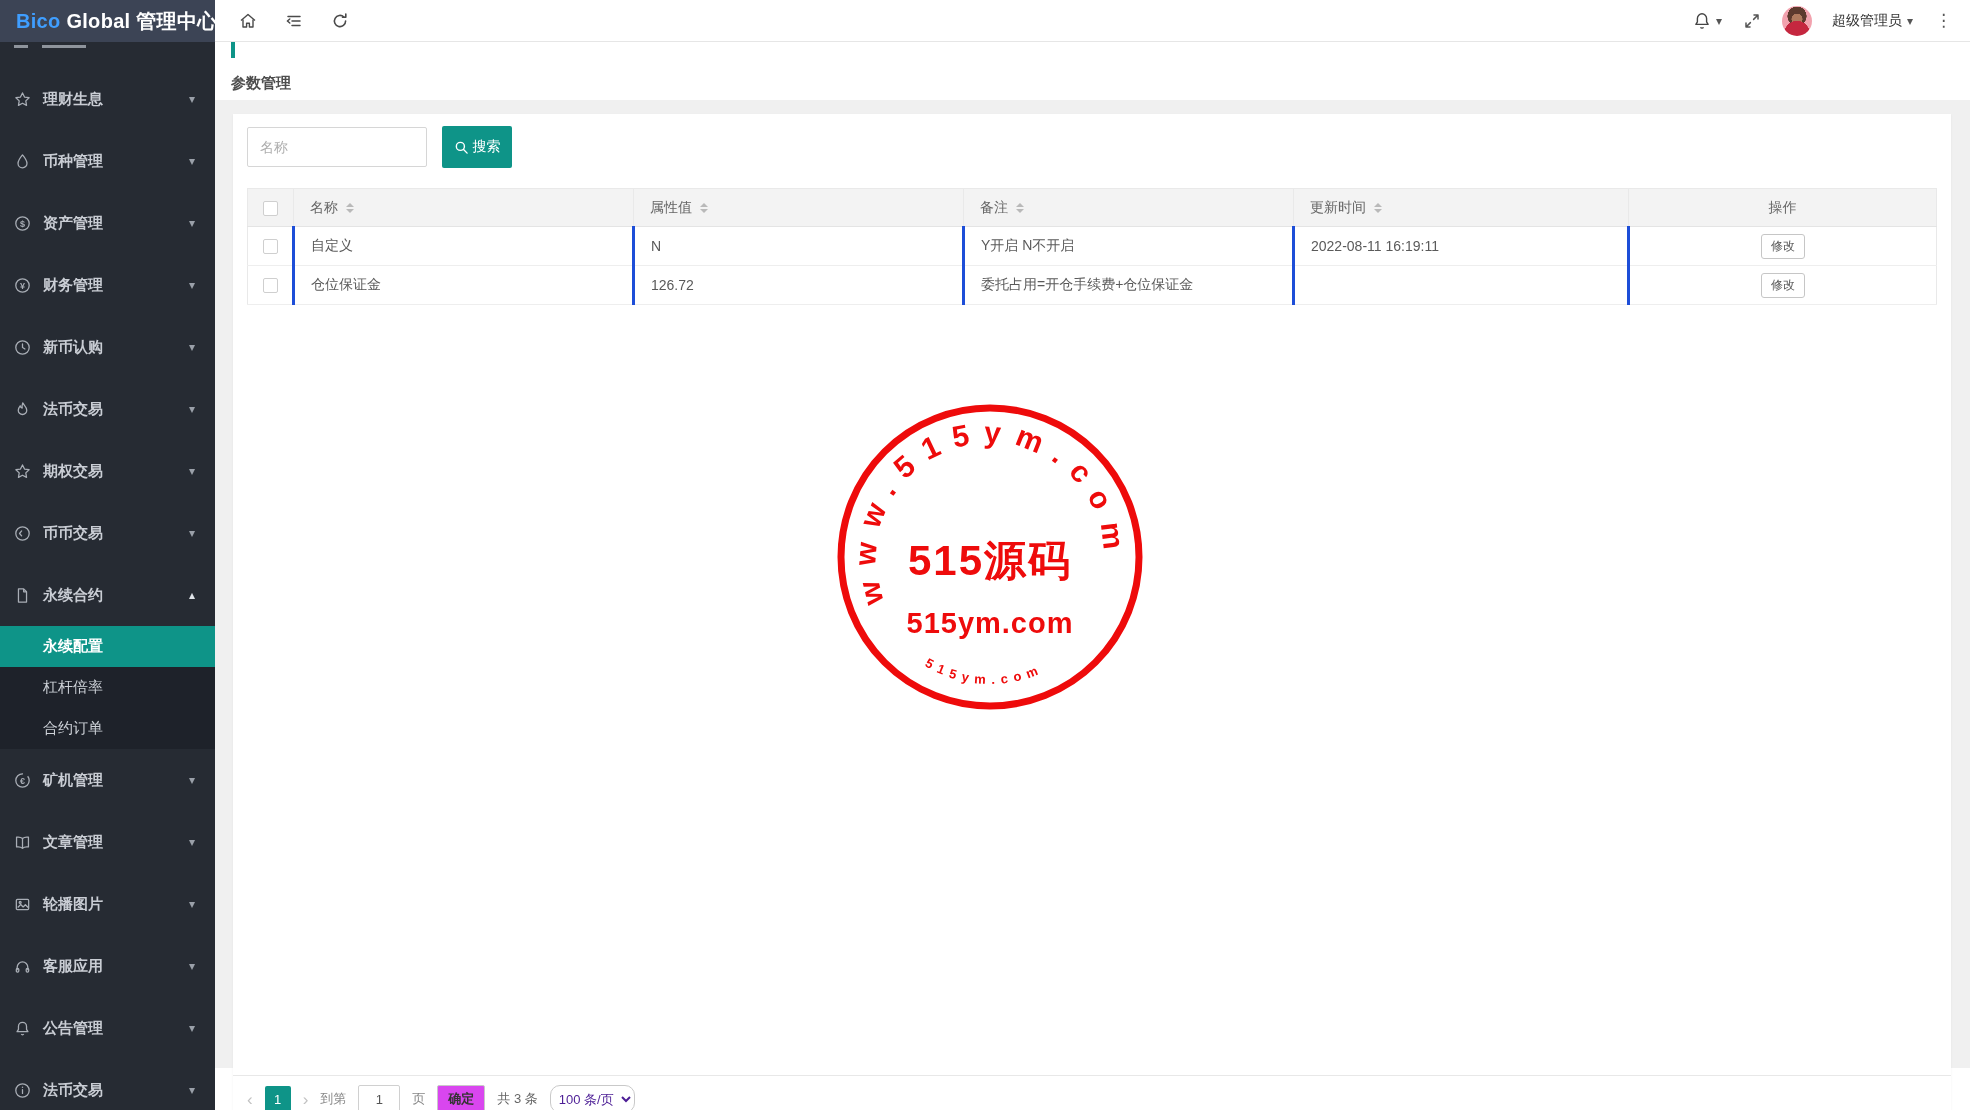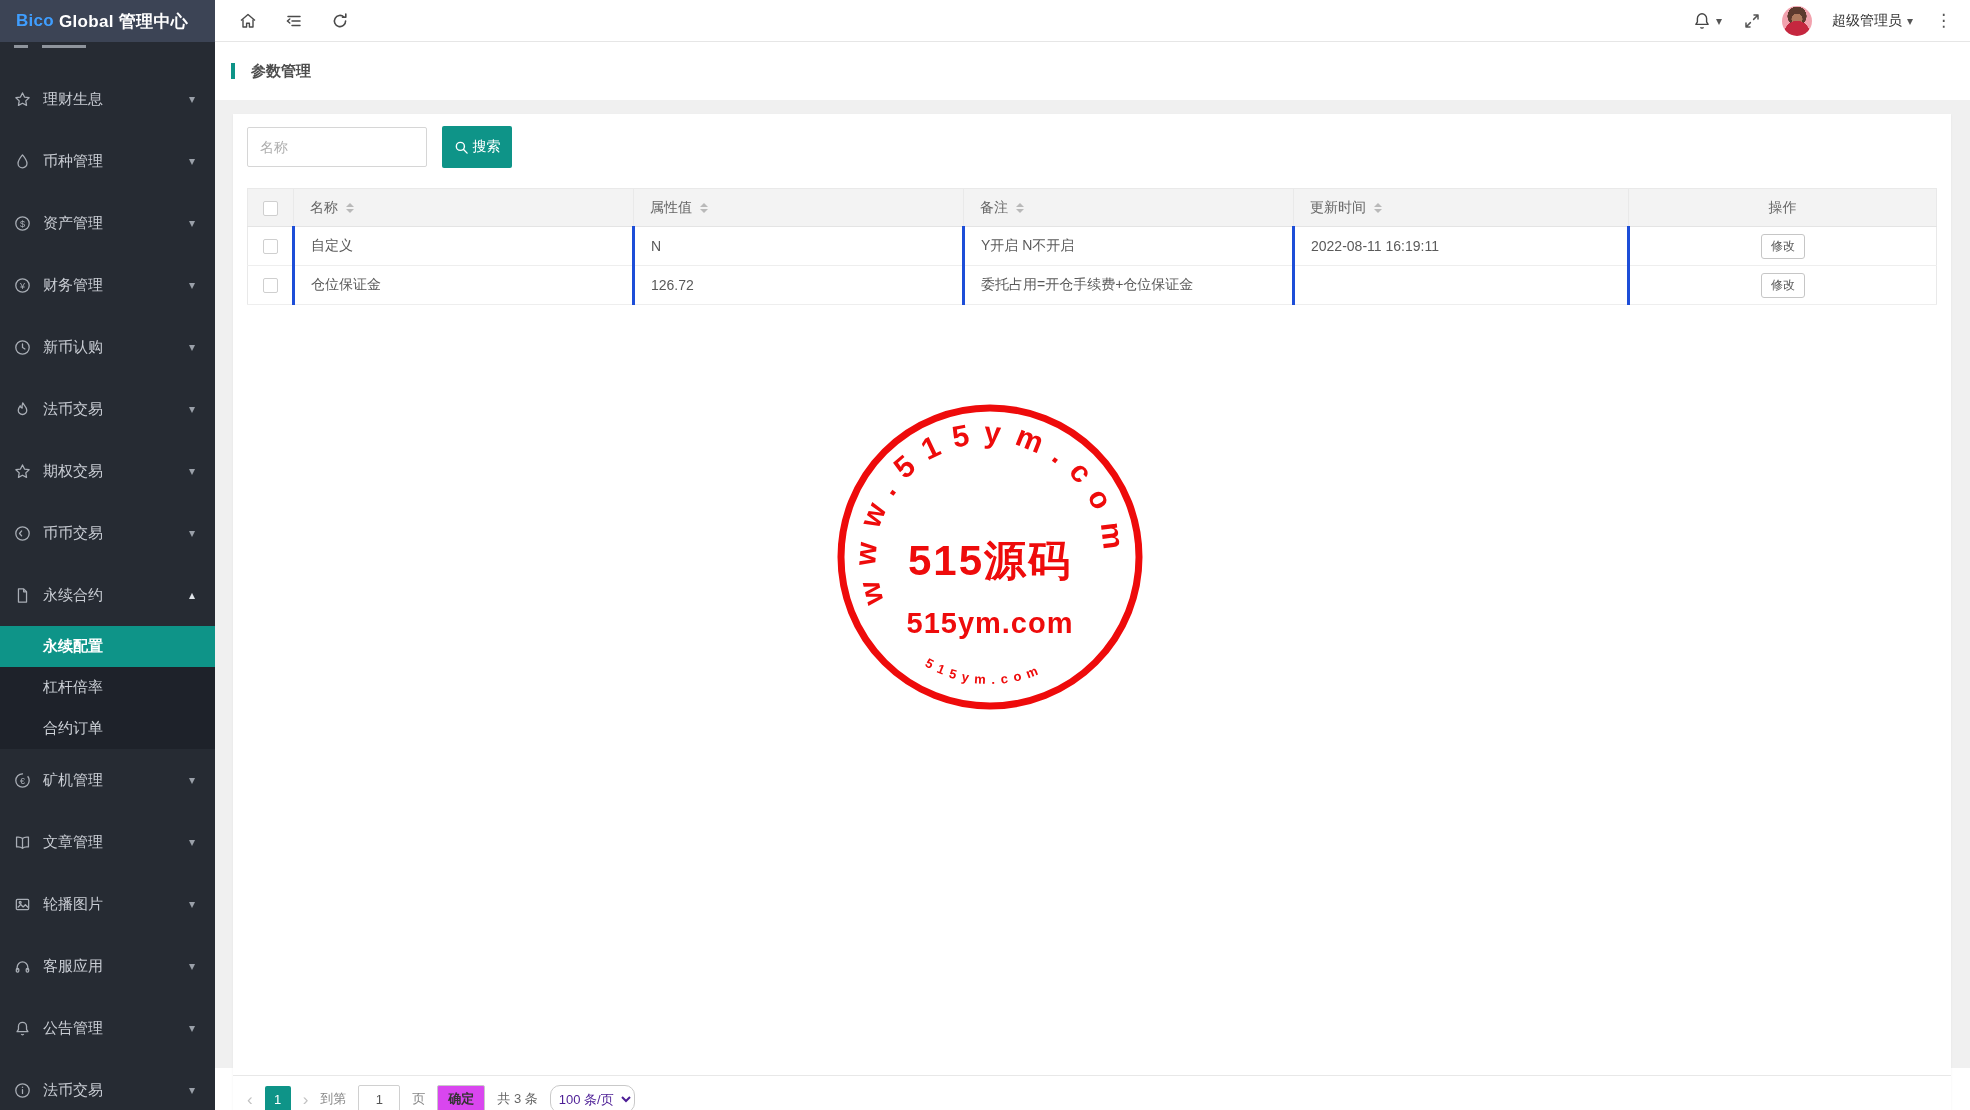--- a/index.html
+++ b/index.html
@@ -3,26 +3,26 @@
 <meta charset="utf-8">
 <style>
   * { margin:0; padding:0; box-sizing:border-box; }
   html,body { width:1970px; height:1110px; overflow:hidden; background:#fff;
     font-family:"Liberation Sans","DejaVu Sans",sans-serif; }
   .app { display:flex; width:100%; height:100%; }
 
   
   .sidebar { position:relative; width:215px; height:100%; background:#262b33; flex:0 0 215px; }
   .logo { height:42px; background:#3c4455; display:flex; align-items:center; padding-left:16px;
-    font-size:17px; font-weight:700; color:#fff; letter-spacing:.3px; white-space:pre; }
+    font-size:20px; font-weight:700; color:#fff; letter-spacing:.3px; white-space:pre; }
   .logo .hl { color:#3f9eff; }
   .cut-frag { position:absolute; top:45px; height:3px; background:#8e949c; }
   .menu { padding-top:26px; }
   .mi { display:flex; align-items:center; height:62px; padding:0 20px 0 14px; gap:12px;
-    font-size:15px; font-weight:400; color:#c9cdd4; cursor:pointer; }
+    font-size:15px; font-weight:700; color:#c9cdd4; cursor:pointer; }
   .mi .ico { width:17px; height:17px; display:inline-flex; flex:0 0 17px; }
   .caret { margin-left:auto; color:#9aa0a9; font-size:12px; line-height:1; }
   .mi.open .caret { color:#dfe3e8; }
   .submenu { background:#1e222a; }
   .smi { height:41px; display:flex; align-items:center; padding-left:43px; font-size:15px;
     color:#ced2d8; cursor:pointer; }
   .smi.active { background:#0e9488; color:#fff; font-weight:600; }
 
   
   .main { flex:1; min-width:0; display:flex; flex-direction:column; background:#fff; }
@@ -34,21 +34,21 @@
   .tb-caret { font-size:12px; color:#555; }
   .avatar { width:30px; height:30px; border-radius:50%;
     background:
       radial-gradient(circle at 50% 92%, #c5273f 0 40%, transparent 41%),
       radial-gradient(circle at 50% 44%, #b07a5e 0 24%, transparent 25%),
       radial-gradient(circle at 50% 34%, #5d3a2e 0 38%, transparent 39%),
       #f2a2ae; cursor:pointer; }
   .admin { display:flex; align-items:center; gap:5px; font-size:14px; color:#333; cursor:pointer; }
   .dots { font-size:17px; color:#555; cursor:pointer; line-height:1; padding:0 2px; }
 
-  .titlebar { height:58px; background:#fff; display:flex; align-items:center; padding-left:16px; gap:16px; }
+  .titlebar { height:58px; background:#fff; display:flex; padding-left:16px; gap:16px;flex-direction:column; }
   .title-accent { width:4px; height:16px; background:#0e9488; }
   .titlebar h1 { font-size:15px; font-weight:600; color:#4d4d4d; }
 
   .content { height:968px; background:#f0f0f0; padding:14px 19px 0 18px; }
   .card { background:#fff; height:1008px; box-shadow:0 1px 2px rgba(0,0,0,.06);
     display:flex; flex-direction:column; padding:0 14px; }
 
   .search-row { margin-top:12px; display:flex; align-items:center; gap:15px; }
   .search-input { width:180px; height:40px; border:1px solid #d6d6d6; border-radius:2px;
     padding:0 12px; font-size:14px; color:#666; outline:none; }

